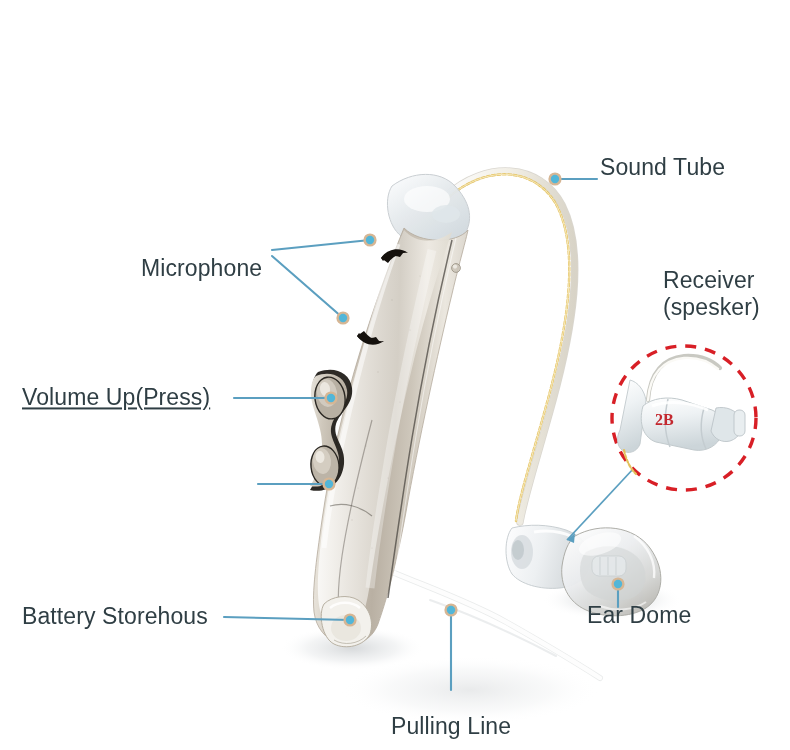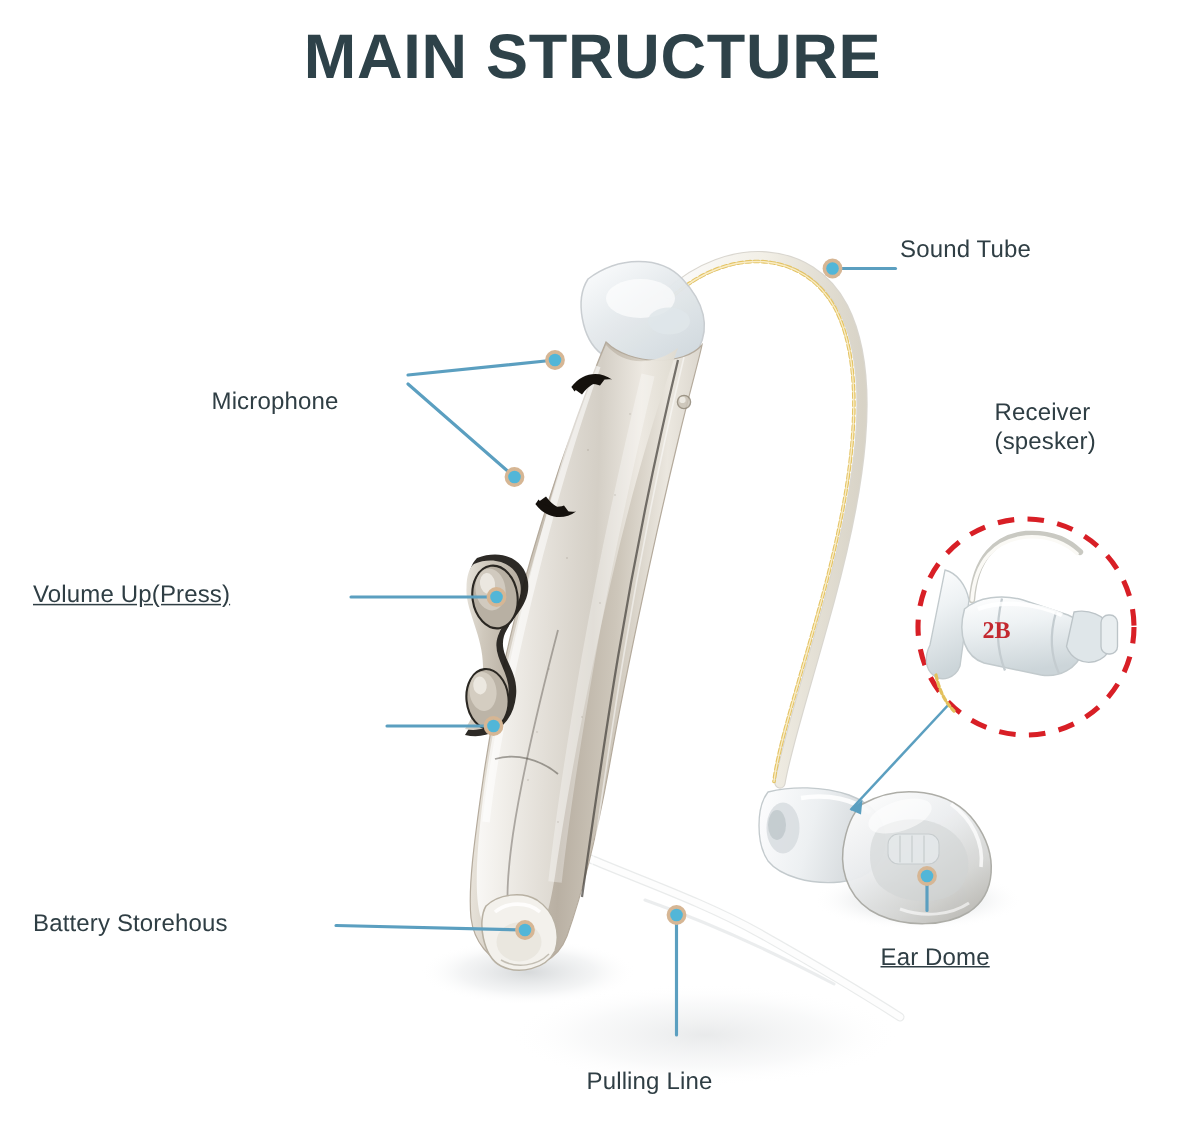--- a/index.html
+++ b/index.html
@@ -32,21 +32,21 @@
     font-size: 42px;
     font-weight: bold;
     letter-spacing: 0.5px;
     color: #2e4249;
     font-family: "Liberation Sans", "DejaVu Sans", sans-serif;
   }
 
   
   .callout {
     position: absolute;
-    font-size: 16px;
+    font-size: 23px;
     font-weight: 400;
     color: #2f3e44;
     white-space: nowrap;
     line-height: 1.18;
     letter-spacing: 0.1px;
   }
   .callout.center-align { text-align: left; }
 
   
   #art {
@@ -369,33 +369,32 @@
         <circle cx="618" cy="584" r="6.6" fill="#d6b694"></circle>
           <circle cx="618" cy="584" r="4.2" fill="#52b6d8"></circle>
       </g>
       <g>
         <circle cx="451" cy="610" r="6.6" fill="#d6b694"></circle>
           <circle cx="451" cy="610" r="4.2" fill="#52b6d8"></circle>
       </g>
     </g>
   </svg>
 
-  <div id="page-title">MAIN STRUCTURE</div>
 
   <div class="callout" style="left:600px; top:168px; transform:translateY(-50%);">Sound Tube</div>
 
   <div class="callout" style="left:141px; top:253px; transform:translateY(-50%);margin-top:16px;">Microphone</div>
 
   <div class="callout center-align" style="left:663px; top:267px; width:126px;">
     <div>Receiver</div>
     <div>(spesker)</div>
   </div>
 
   <div class="callout" style="left:22px; top:398px; transform:translateY(-50%);text-decoration:underline;">Volume Up(Press)</div>
 
 
   <div class="callout" style="left:22px; top:617px; transform:translateY(-50%);">Battery Storehous</div>
 
-  <div class="callout" style="left:587px; top:630px;text-decoration:underline;">Ear Dome</div>
+  <div class="callout" style="left:587px; top:602px;">Ear Dome</div>
 
   <div class="callout" style="left:391px; top:713px;">Pulling Line</div>
 
 </div>
 
 </body></html>

